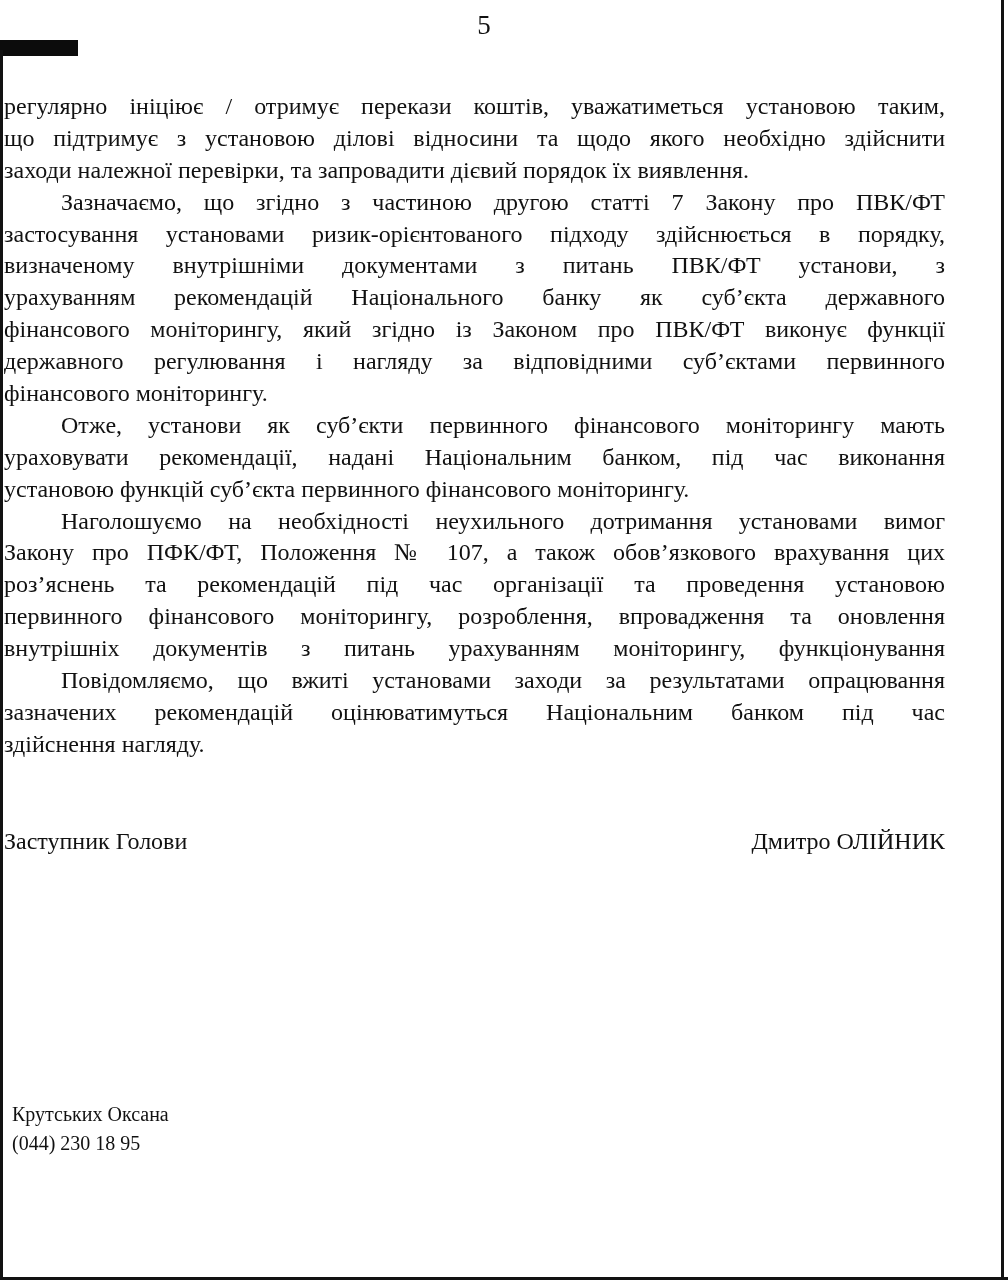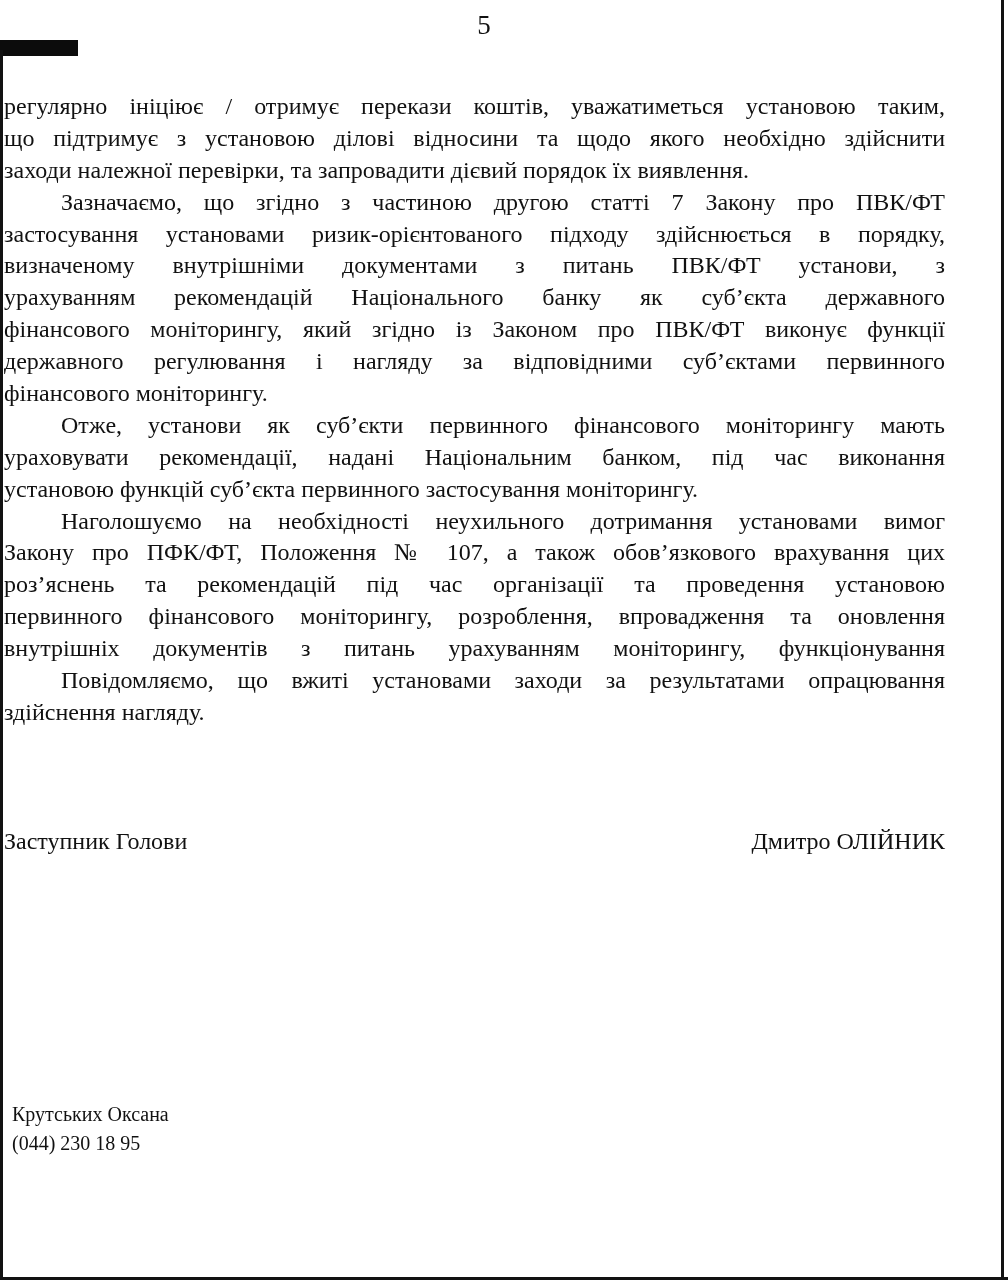--- a/index.html
+++ b/index.html
@@ -100,27 +100,28 @@
     <div class="line last">заходи належної перевірки, та запровадити дієвий порядок їх виявлення.</div>
     <div class="line indent">Зазначаємо, що згідно з частиною другою статті 7 Закону про ПВК/ФТ</div>
     <div class="line">застосування установами ризик-орієнтованого підходу здійснюється в порядку,</div>
     <div class="line">визначеному внутрішніми документами з питань ПВК/ФТ установи, з</div>
     <div class="line">урахуванням рекомендацій Національного банку як суб’єкта державного</div>
     <div class="line">фінансового моніторингу, який згідно із Законом про ПВК/ФТ виконує функції</div>
     <div class="line">державного регулювання і нагляду за відповідними суб’єктами первинного</div>
     <div class="line last">фінансового моніторингу.</div>
     <div class="line indent">Отже, установи як суб’єкти первинного фінансового моніторингу мають</div>
     <div class="line">ураховувати рекомендації, надані Національним банком, під час виконання</div>
-    <div class="line last">установою функцій суб’єкта первинного застосування моніторингу.</div>
+    <div class="line last">установою функцій суб’єкта первинного фінансового моніторингу.</div>
     <div class="line indent">Наголошуємо на необхідності неухильного дотримання установами вимог</div>
     <div class="line">Закону про ПФК/ФТ, Положення № 107, а також обов’язкового врахування цих</div>
     <div class="line">роз’яснень та рекомендацій під час організації та проведення установою</div>
     <div class="line">первинного фінансового моніторингу, розроблення, впровадження та оновлення</div>
     <div class="line">внутрішніх документів з питань урахуванням моніторингу, функціонування</div>
     <div class="line indent">Повідомляємо, що вжиті установами заходи за результатами опрацювання</div>
+    <div class="line">зазначених рекомендацій оцінюватимуться Національним банком під час</div>
     <div class="line last">здійснення нагляду.</div>
   </div>
 
 <div class="signature-row">
   <span class="signature-title">Заступник Голови</span>
   <span class="signature-name">Дмитро ОЛІЙНИК</span>
 </div>
 
 <div class="footer-contact">
   <div>Крутських Оксана</div>

